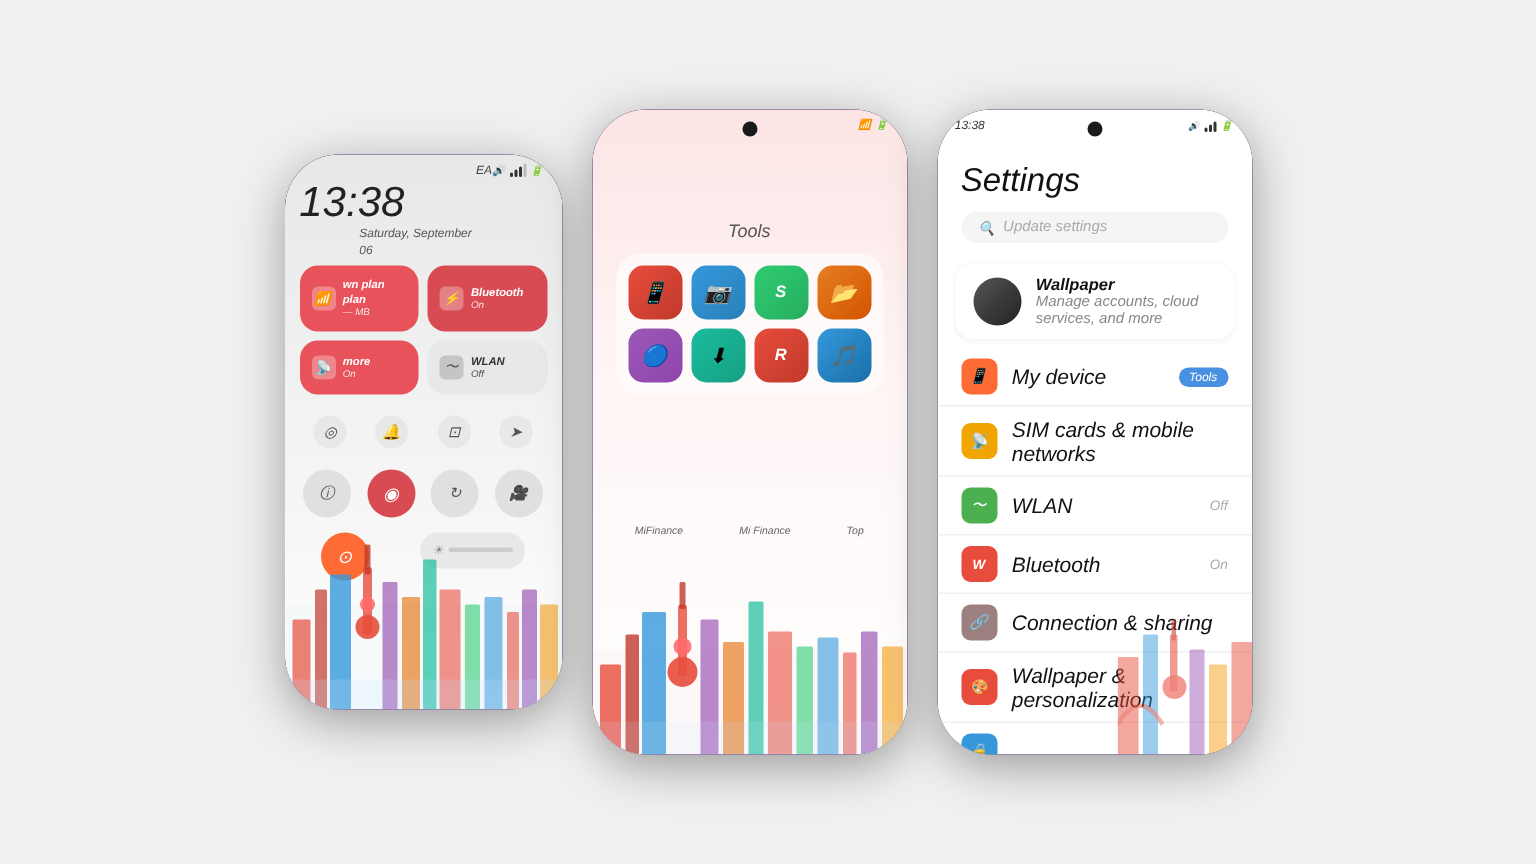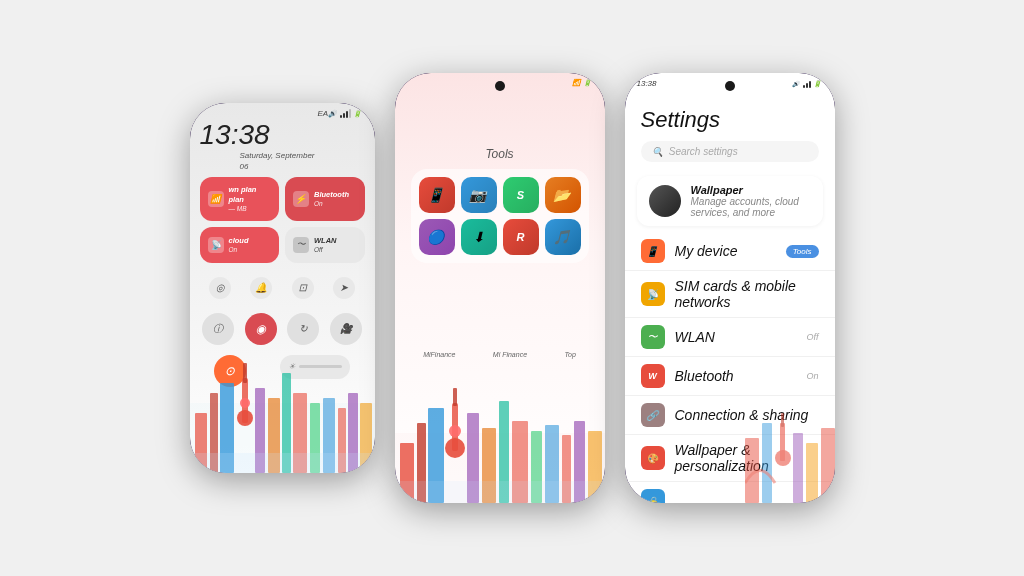--- a/index.html
+++ b/index.html
@@ -340,21 +340,21 @@
         <div class="cc-tile pink2">
           <div class="cc-tile-icon">⚡</div>
           <div class="cc-tile-text">
             <div class="cc-tile-label">Bluetooth</div>
             <div class="cc-tile-sub">On</div>
           </div>
         </div>
         <div class="cc-tile pink">
           <div class="cc-tile-icon">📡</div>
           <div class="cc-tile-text">
-            <div class="cc-tile-label">cloud</div>
+            <div class="cc-tile-label">more</div>
             <div class="cc-tile-sub">On</div>
           </div>
         </div>
         <div class="cc-tile gray">
           <div class="cc-tile-icon dark" style="color:#555;">〜</div>
           <div class="cc-tile-text dark">
             <div class="cc-tile-label">WLAN</div>
             <div class="cc-tile-sub">Off</div>
           </div>
         </div>
@@ -486,21 +486,21 @@
             <div class="signal-bar" style="height:7px;"></div>
           </div>
           <span style="font-size:7px;">🔋</span>
         </div>
       </div>
 
       <div class="settings-header" style="padding-top:34px;">
         <div class="settings-title">Settings</div>
         <div class="settings-search">
           <span style="color:#bbb;font-size:9px;">🔍</span>
-          <span>Search settings</span>
+          <span>Update settings</span>
         </div>
       </div>
 
       <div class="settings-section-header">
         <div class="settings-avatar"></div>
         <div class="settings-account-text">
           <div class="settings-account-name">Wallpaper</div>
           <div class="settings-account-sub">Manage accounts, cloud services, and more</div>
         </div>
       </div>

